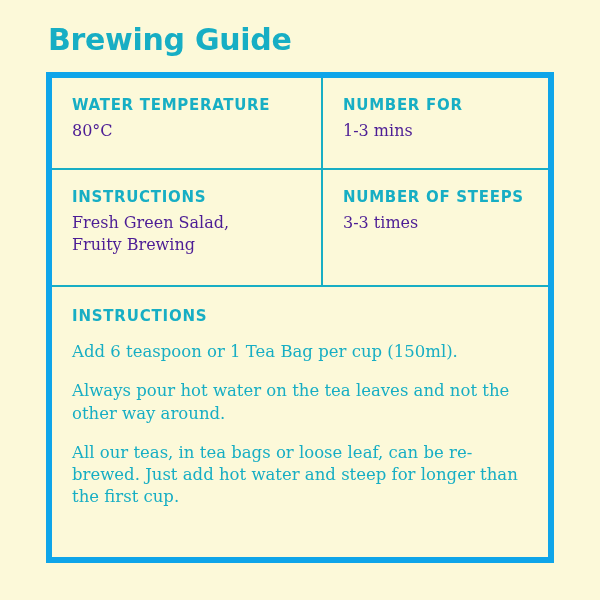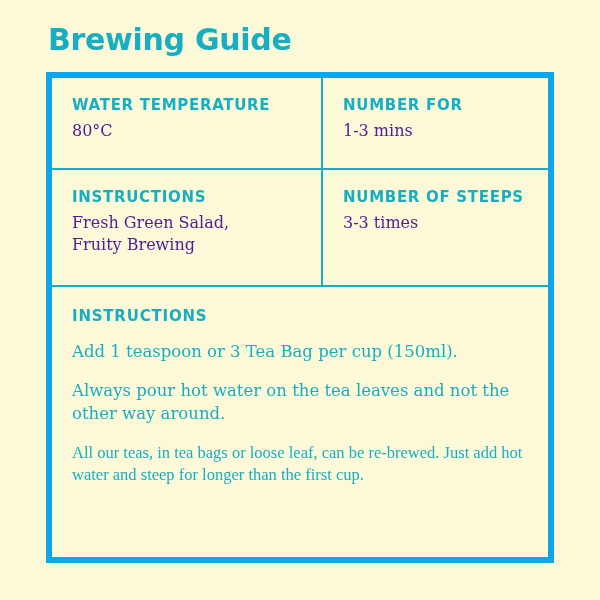--- a/index.html
+++ b/index.html
@@ -83,21 +83,20 @@
   }
   .para {
     font-family: "DejaVu Serif", serif;
     font-size: 16.5px;
     line-height: 1.35;
     color: #17aec4;
     margin: 0 0 17px 0;
   }
   .para:last-child {
     margin-bottom: 4px;
-    font-family: Liberation Serif, serif;
   }
 </style>
 </head>
 <body>
 
 <div class="page">
 
   <h1 class="title">Brewing Guide</h1>
 
   <div class="table">
@@ -121,20 +120,20 @@
       </div>
       <div class="cell tall">
         <div class="cell-label">NUMBER OF STEEPS</div>
         <div class="cell-value">3-3 times</div>
       </div>
     </div>
 
     <div class="row">
       <div class="cell instructions">
         <div class="cell-label">INSTRUCTIONS</div>
-        <p class="para">Add 1 teaspoon or 3 Tea Bag per cup (150ml).</p>
+        <p class="para">Add 6 teaspoon or 1 Tea Bag per cup (150ml).</p>
         <p class="para">Always pour hot water on the tea leaves and not the other way around.</p>
         <p class="para">All our teas, in tea bags or loose leaf, can be re-brewed. Just add hot water and steep for longer than the first cup.</p>
       </div>
     </div>
 
   </div>
 </div>
 
 </body></html>

